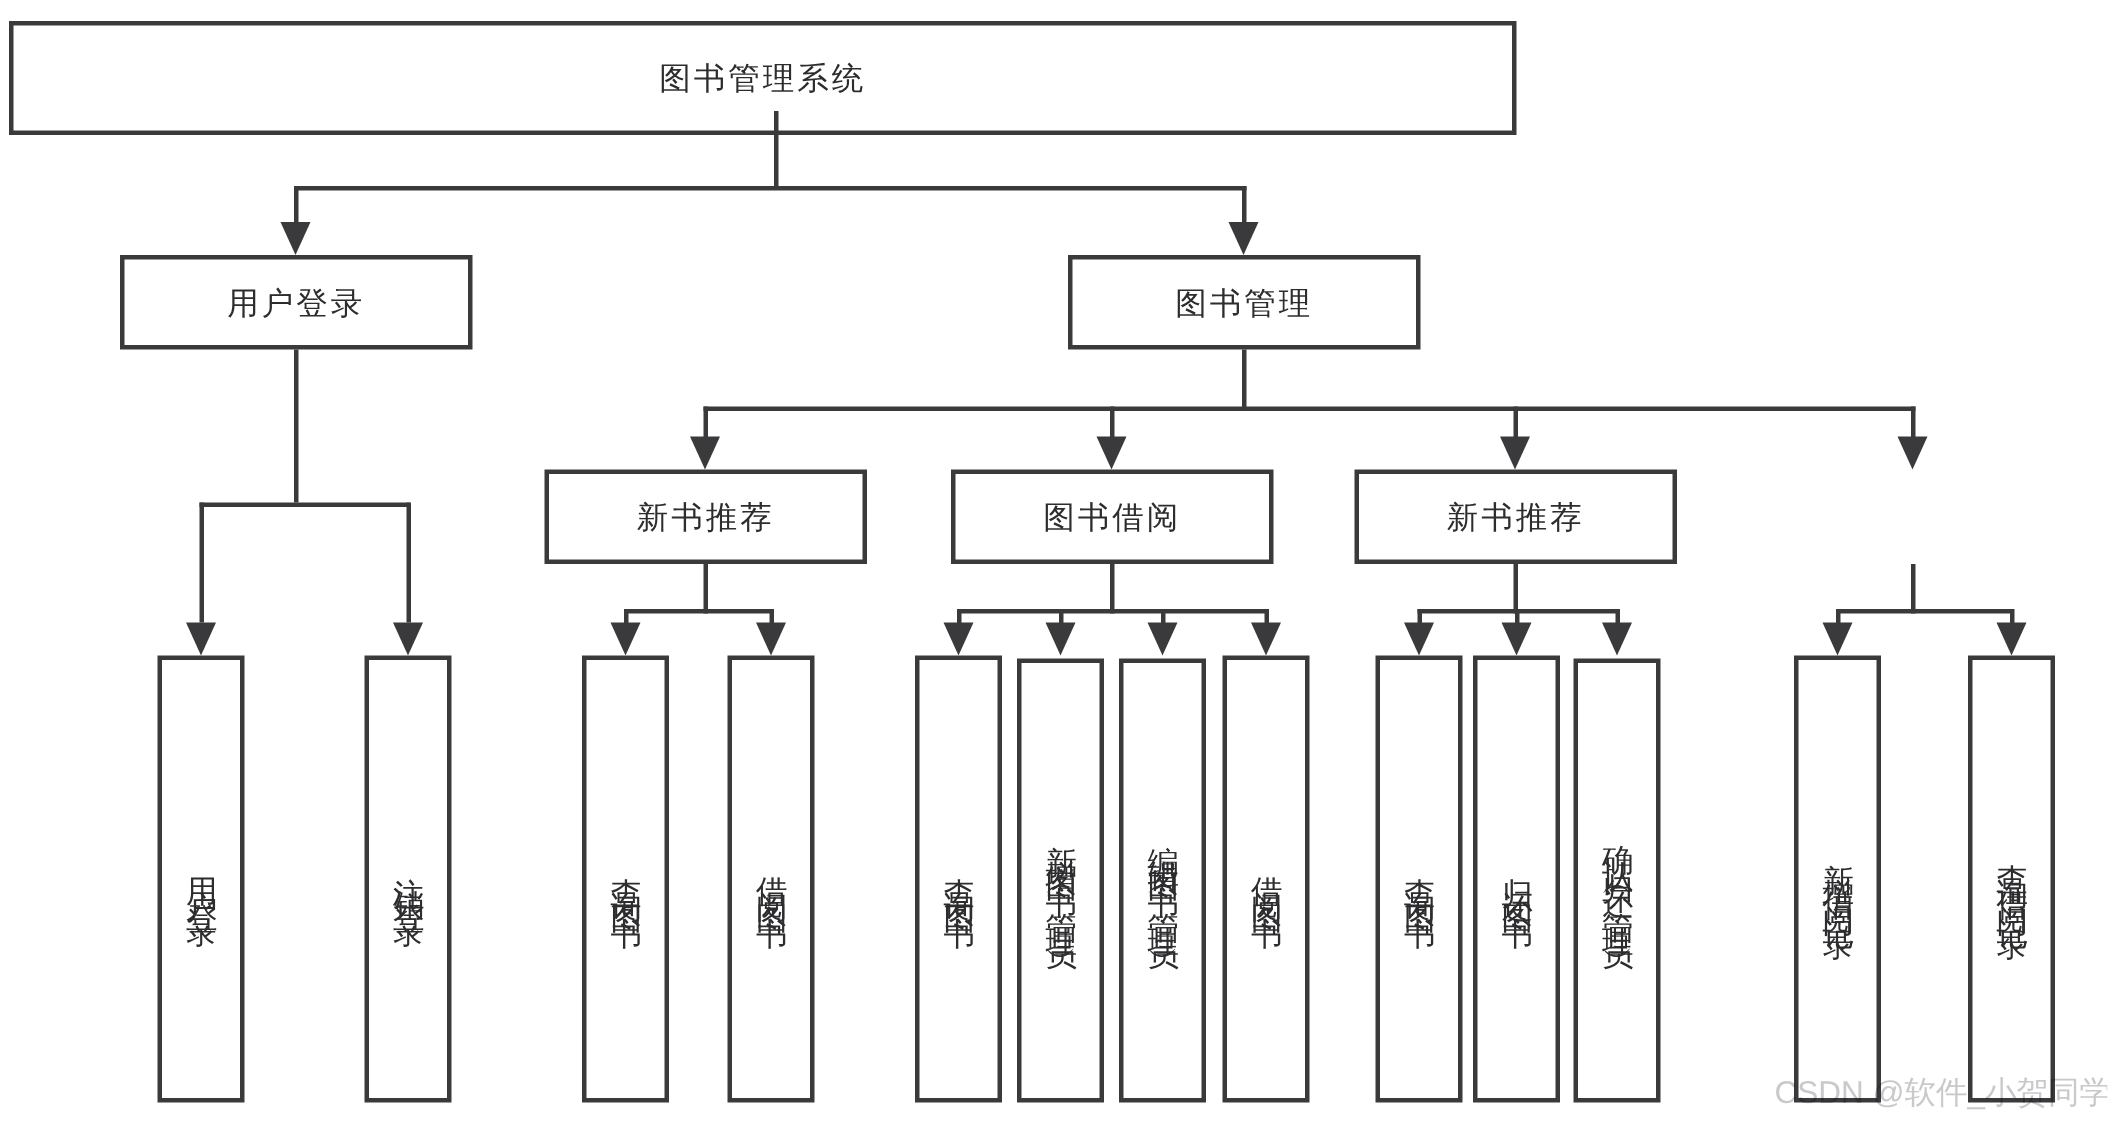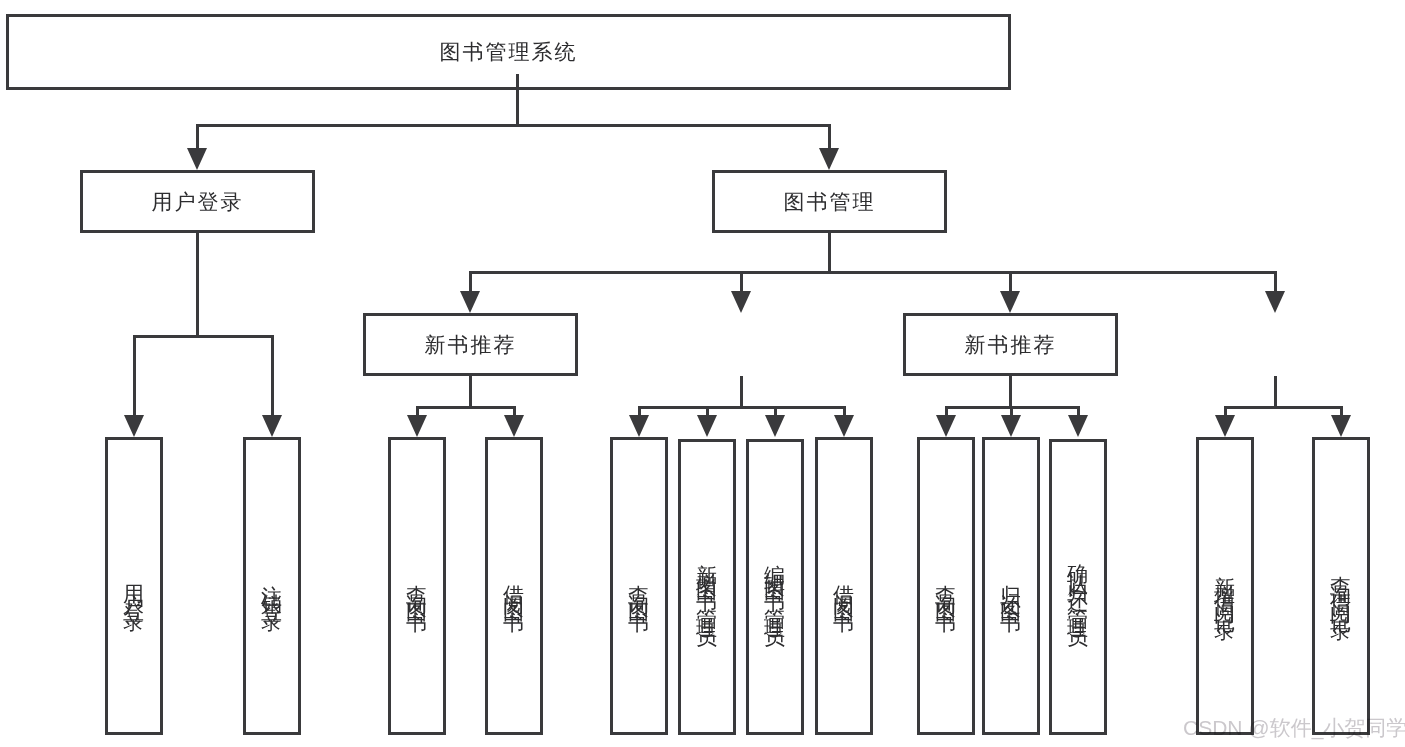--- a/index.html
+++ b/index.html
@@ -100,20 +100,23 @@
   <div class="vl" style="left:740px;top:271px;height:22px;"></div>
   <div class="ar" style="left:731px;top:291px;"></div>
   <div class="vl" style="left:1009px;top:271px;height:22px;"></div>
   <div class="ar" style="left:1000px;top:291px;"></div>
   <div class="vl" style="left:1274px;top:271px;height:22px;"></div>
   <div class="ar" style="left:1265px;top:291px;"></div>
 
   <div class="box" style="left:363px;top:313px;width:215px;height:63px;">
     <span>新书推荐</span>
   </div>
+  <div class="box" style="left:634px;top:313px;width:215px;height:63px;">
+    <span>图书借阅</span>
+  </div>
   <div class="box" style="left:903px;top:313px;width:215px;height:63px;">
     <span>新书推荐</span>
   </div>
 
   <div class="vl" style="left:469px;top:376px;height:33px;"></div>
   <div class="hl" style="left:416px;top:406px;width:99px;"></div>
   <div class="vl" style="left:416px;top:406px;height:11px;"></div>
   <div class="ar" style="left:407px;top:415px;"></div>
   <div class="vl" style="left:513px;top:406px;height:11px;"></div>
   <div class="ar" style="left:504px;top:415px;"></div>

